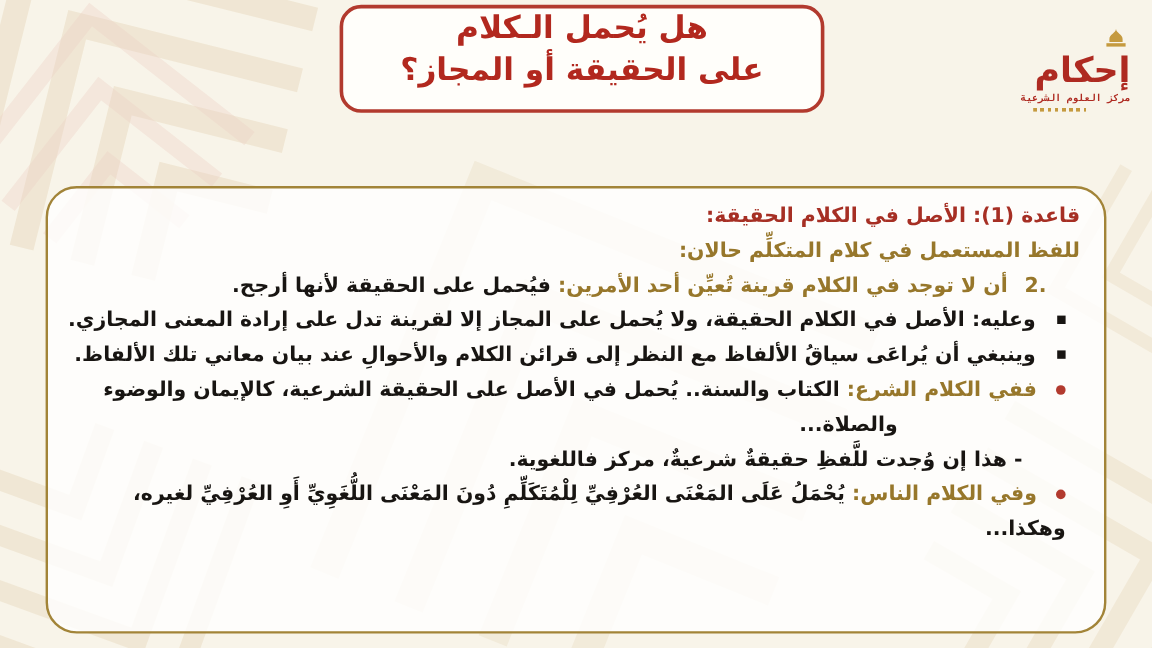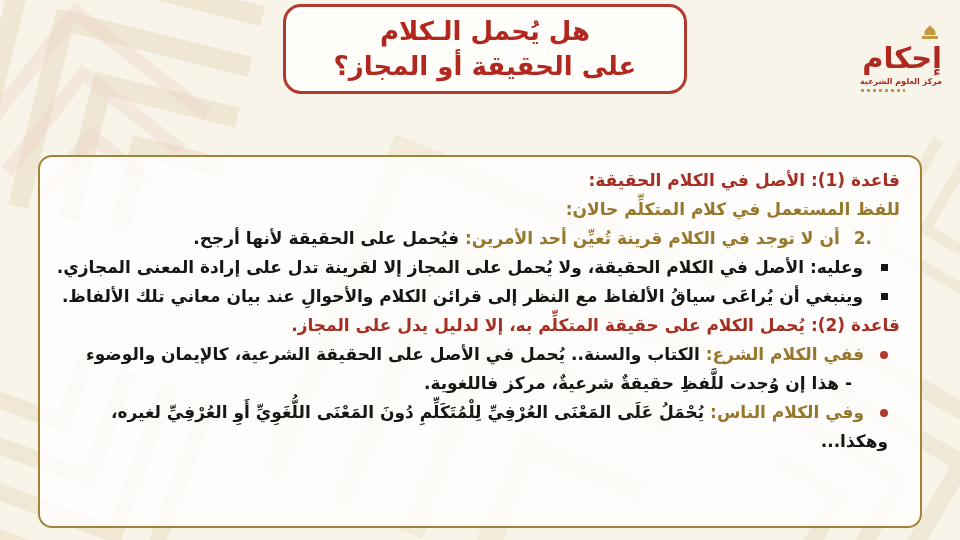--- a/index.html
+++ b/index.html
@@ -8,39 +8,39 @@
     background:#F8F4E9;
     font-family:"DejaVu Sans",sans-serif;
   }
   
   .ornament{position:absolute;z-index:0;pointer-events:none;}
 
   
   .title-box{
     position:absolute;z-index:2;left:283px;top:4px;width:404px;height:90px;
     background:#FFFEFA;border:3px solid #B23A2E;border-radius:18px;
-    display:flex;flex-direction:column;align-items:center;justify-content:center;
+    display:flex;flex-direction:column;align-items:center;
     text-align:center;box-sizing:border-box;
   }
   .title-box .t{
     direction:rtl;color:#B2281E;font-weight:bold;font-size:26px;line-height:1.35;
   }
 
   
   .logo{position:absolute;z-index:2;right:18px;top:24px;width:118px;text-align:right;}
   .logo .word{direction:rtl;color:#AE2A21;font-size:29px;font-weight:bold;line-height:1.05;}
-  .logo .tagline{direction:rtl;color:#AE2A21;font-size:8px;font-weight:bold;margin-top:4px;}
+  .logo .tagline{direction:rtl;color:#AE2A21;font-size:8px;font-weight:bold;margin-top:4px;font-family:Liberation Mono, monospace;}
   .logo .tick{width:44px;height:3px;margin:3px auto 0;
     background:repeating-linear-gradient(90deg,#C59A3F 0 3px,transparent 3px 6px);}
 
   
   .main-box{
     position:absolute;z-index:1;left:38px;top:155px;width:884px;height:373px;
     background:rgba(255,255,255,0.80);
-    border:2px solid #A28438;border-radius:14px;
+    border:2px solid #A28438;border-radius:26px;
     box-sizing:border-box;padding:9px 20px 6px 14px;direction:rtl;
   }
   .line{font-size:17px;font-weight:bold;color:#181512;line-height:29px;text-align:right;}
   .red{color:#A62F24;}
   .gold{color:#97772B;}
   .num{color:#97772B;direction:ltr;unicode-bidi:isolate;display:inline-block;margin-left:8px;}
   .num-item{padding-right:28px;}
   .sq-item{padding-right:12px;}
   .sqb{display:inline-block;width:7px;height:7px;background:#181512;margin-left:12px;vertical-align:2px;}
   .dotb{display:inline-block;width:8px;height:8px;border-radius:50%;background:#B23A2E;margin-left:10px;vertical-align:1px;}
@@ -100,27 +100,27 @@
   <div class="line sq-item">
     <span class="sqb"></span>
     <span>وعليه: الأصل في الكلام الحقيقة، ولا يُحمل على المجاز إلا لقرينة تدل على إرادة المعنى المجازي.</span>
   </div>
 
   <div class="line sq-item">
     <span class="sqb"></span>
     <span>وينبغي أن يُراعَى سياقُ الألفاظ مع النظر إلى قرائن الكلام والأحوالِ عند بيان معاني تلك الألفاظ.</span>
   </div>
 
-  <div class="line red">قاعدة (2): يُحمل الكلام على حقيقة المتكلِّم به، إلا لدليل يدل على المجاز.</div>
 
   <div class="line sq-item">
     <span class="dotb"></span>
     <span class="gold">ففي الكلام الشرع:</span>
     <span>الكتاب والسنة.. يُحمل في الأصل على الحقيقة الشرعية، كالإيمان والوضوء</span>
   </div>
+  <div class="line cont">والصلاة...</div>
 
   <div class="line dash-item">- هذا إن وُجدت للَّفظِ حقيقةٌ شرعيةٌ، مركز فاللغوية.</div>
 
   <div class="line sq-item">
     <span class="dotb"></span>
     <span class="gold">وفي الكلام الناس:</span>
     <span>يُحْمَلُ عَلَى المَعْنَى العُرْفِيِّ لِلْمُتَكَلِّمِ دُونَ المَعْنَى اللُّغَوِيِّ أَوِ العُرْفِيِّ لغيره، وهكذا...</span>
   </div>
 
 </div>

